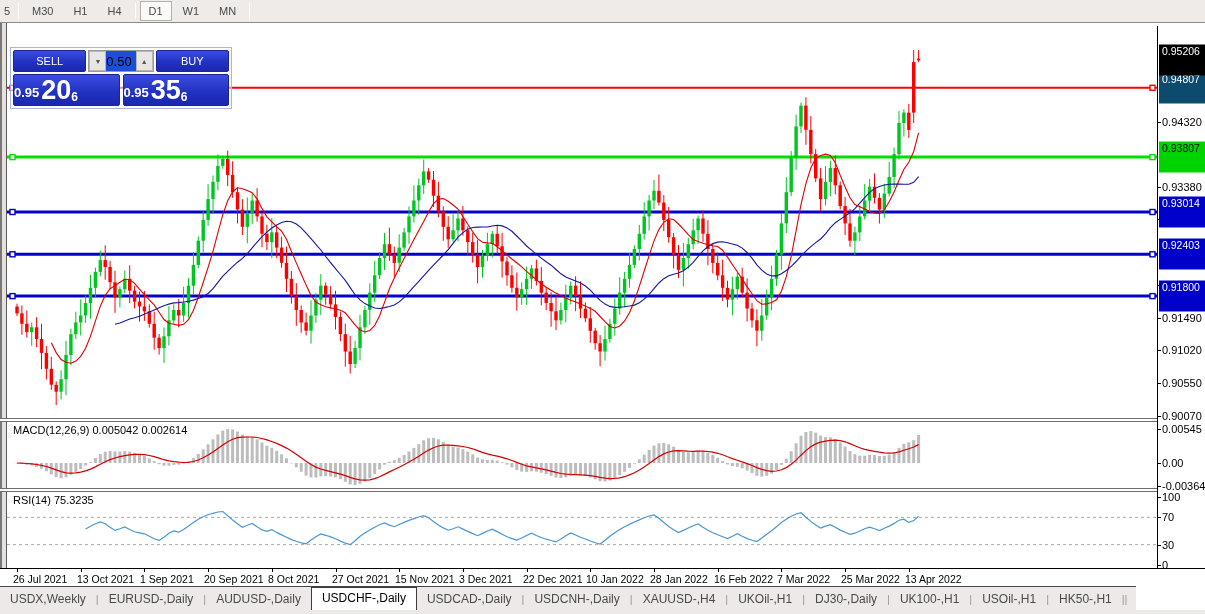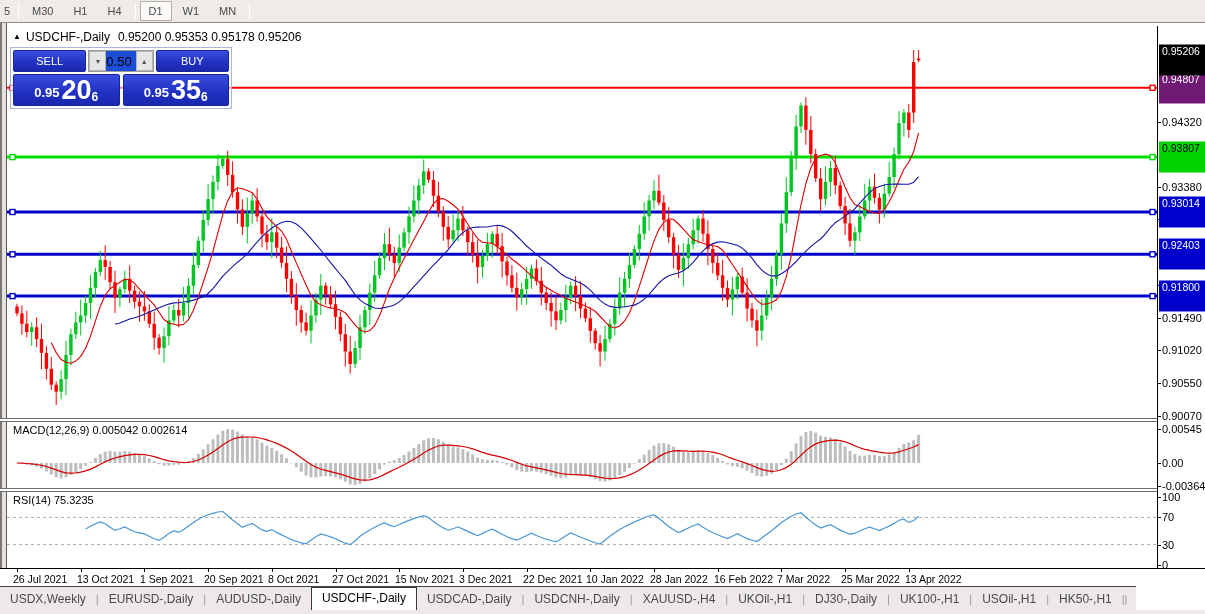--- a/index.html
+++ b/index.html
@@ -64,21 +64,21 @@
   #trade-panel { position:absolute; left:10px; top:24px; width:222px; height:62px; z-index:25;
     background:rgba(244,247,255,0.55); border:1px solid #aab6e0; padding:2px; }
   .tp-row { display:flex; }
   .tp-btn { background:linear-gradient(#3a4de0,#2030c0 60%,#1a28ae); color:#fff; border:1px solid #1a249c;
     border-radius:2px; text-align:center; cursor:default; }
   .tp-small-btn { width:76px; height:22px; font-size:11px; line-height:21px; }
   .lot-box { flex:1; display:flex; margin:0 2px; height:22px; border:1px solid #9a9a9a; background:#1d4ed8; }
   .lot-spin { width:17px; background:#e8e6e4; border:1px solid #b9b6b2; color:#555;
     font-size:7px; line-height:20px; text-align:center; cursor:default; }
   .lot-val { flex:1; font-size:13px; text-align:right; padding:3px 4px 0 0; color:#000; }
-  .tp-price { flex:1; height:32px; margin-top:2px; display:flex; align-items:flex-end; justify-content:center;
+  .tp-price { flex:1; height:32px; margin-top:2px; display:flex; align-items:flex-end; justify-content:flex-start;
     padding-bottom:2px; }
   .tp-price:first-child { margin-right:3px; }
   .tp-pre { font-size:13px; font-weight:bold; margin-bottom:3px; }
   .tp-big { font-size:27px; font-weight:bold; line-height:26px; margin-left:2px; }
   .tp-sup { font-size:12px; font-weight:bold; vertical-align:top; line-height:12px; }
 
   svg { position:absolute; left:0; top:0; }
 </style>
 </head>
 <body>
@@ -687,23 +687,20 @@
     <div id="sep2" class="sep"></div>
     <div id="rsi-panel" class="panel">
       <div class="ind-label">RSI(14) 75.3235</div>
     <svg width="1150" height="76" viewBox="0 0 1150 76">
           <line x1="0" y1="25.4" x2="1150" y2="25.4" stroke="#aaaaaa" stroke-width="1" stroke-dasharray="3,3"></line>
           <line x1="0" y1="52.6" x2="1150" y2="52.6" stroke="#aaaaaa" stroke-width="1" stroke-dasharray="3,3"></line>
           <polyline points="78.6,37.0 83.5,34.3 88.4,31.7 93.3,30.0 98.2,31.7 103.1,35.2 108.0,38.4 112.9,36.8 117.8,34.9 122.7,37.5 127.6,39.8 132.5,40.8 137.4,41.8 142.3,44.2 147.2,46.7 152.1,48.4 157.0,45.2 161.9,41.3 166.8,39.0 171.7,40.2 176.6,37.5 181.5,34.0 186.4,30.6 191.3,27.2 196.2,24.8 201.1,22.8 206.0,21.3 210.9,20.0 215.8,19.5 220.7,23.8 225.6,28.0 230.5,31.8 235.4,35.2 240.3,33.2 245.2,31.5 250.1,34.7 255.0,37.9 259.9,39.3 264.8,37.6 269.7,40.4 274.6,42.9 279.5,45.3 284.4,47.6 289.3,49.3 294.2,50.8 299.1,51.8 304.0,48.1 308.9,44.7 313.8,41.9 318.7,43.3 323.6,44.9 328.5,46.7 333.4,49.1 338.3,51.2 343.2,52.6 348.1,48.8 353.0,44.3 357.9,41.0 362.8,38.0 367.7,35.3 372.6,32.8 377.5,31.0 382.4,33.1 387.3,34.7 392.2,32.5 397.1,30.4 402.0,28.4 406.9,26.6 411.8,25.0 416.7,23.7 421.6,25.7 426.5,29.5 431.4,32.9 436.3,35.9 441.2,38.2 446.1,36.7 451.0,34.8 455.9,37.1 460.8,39.4 465.7,41.6 470.6,43.7 475.5,41.4 480.4,39.0 485.3,37.1 490.2,39.6 495.1,42.3 500.0,44.7 504.9,46.6 509.8,48.0 514.7,46.0 519.6,43.5 524.5,41.2 529.4,43.5 534.3,45.5 539.2,47.2 544.1,48.5 549.0,49.9 553.9,47.0 558.8,43.7 563.7,40.9 568.6,43.0 573.5,45.3 578.4,47.0 583.3,49.0 588.2,50.8 593.1,52.0 598.0,48.3 602.9,44.3 607.8,40.7 612.7,37.4 617.6,34.8 622.5,32.4 627.4,30.0 632.3,27.9 637.2,25.7 642.1,24.0 647.0,23.0 651.9,26.2 656.8,30.5 661.7,34.4 666.6,37.8 671.5,40.6 676.4,38.4 681.3,36.0 686.2,33.8 691.1,32.0 696.0,35.3 700.9,38.2 705.8,40.7 710.7,42.8 715.6,44.7 720.5,46.5 725.4,44.2 730.3,41.6 735.2,44.2 740.1,46.6 745.0,48.3 749.9,49.6 754.8,46.0 759.7,42.2 764.6,38.7 769.5,34.7 774.4,30.6 779.3,27.3 784.2,24.3 789.1,22.0 794.0,20.7 798.9,25.3 803.8,29.4 808.7,33.1 813.6,36.1 818.5,34.1 823.4,32.7 828.3,35.2 833.2,38.1 838.1,40.3 843.0,42.4 847.9,41.2 852.8,39.0 857.7,36.8 862.6,35.1 867.5,36.8 872.4,38.6 877.3,36.3 882.2,34.1 887.1,31.4 892.0,28.2 896.9,27.2 901.8,30.4 906.7,28.6 911.6,24.2" fill="none" stroke="#4a96d2" stroke-width="1.2"></polyline>
         </svg>
       </div>
 
-    <div id="chart-title">
-      <span class="tri">▲</span><span>USDCHF-,Daily</span><span class="ohlc">0.95200 0.95353 0.95178 0.95206</span>
-    </div>
 
     <div id="trade-panel">
       <div class="tp-row">
         <div class="tp-btn tp-small-btn">SELL</div>
         <div class="lot-box">
           <div class="lot-spin">▼</div>
           <div class="lot-val">0.50</div>
           <div class="lot-spin">▲</div>
         </div>
         <div class="tp-btn tp-small-btn">BUY</div>
@@ -732,21 +729,21 @@
         <div class="ax-tick" style="top:259px"></div>
          <div class="ax-lbl" style="top:259px">0.91960</div>
         <div class="ax-tick" style="top:292px"></div>
          <div class="ax-lbl" style="top:292px">0.91490</div>
         <div class="ax-tick" style="top:324px"></div>
          <div class="ax-lbl" style="top:324px">0.91020</div>
         <div class="ax-tick" style="top:357px"></div>
          <div class="ax-lbl" style="top:357px">0.90550</div>
         <div class="ax-tick" style="top:390px"></div>
          <div class="ax-lbl" style="top:390px">0.90070</div>
-        <div class="badge" style="top:62px;background:#701a75;color:#ffffff">0.94807</div>
+        <div class="badge" style="top:62px;background:#0c4a6e;color:#ffffff">0.94807</div>
         <div class="badge" style="top:131px;background:#00d400;color:#000000">0.93807</div>
         <div class="badge" style="top:186px;background:#0000cc;color:#ffffff">0.93014</div>
         <div class="badge" style="top:228px;background:#0000cc;color:#ffffff">0.92403</div>
         <div class="badge" style="top:270px;background:#0000cc;color:#ffffff">0.91800</div>
         <div class="badge" style="top:34px;background:#000000;color:#ffffff">0.95206</div>
         <div class="ax-tick" style="top:403px"></div>
          <div class="ax-lbl" style="top:403px">0.00545</div>
         <div class="ax-tick" style="top:437px"></div>
          <div class="ax-lbl" style="top:437px">0.00</div>
         <div class="ax-tick" style="top:460px"></div>

